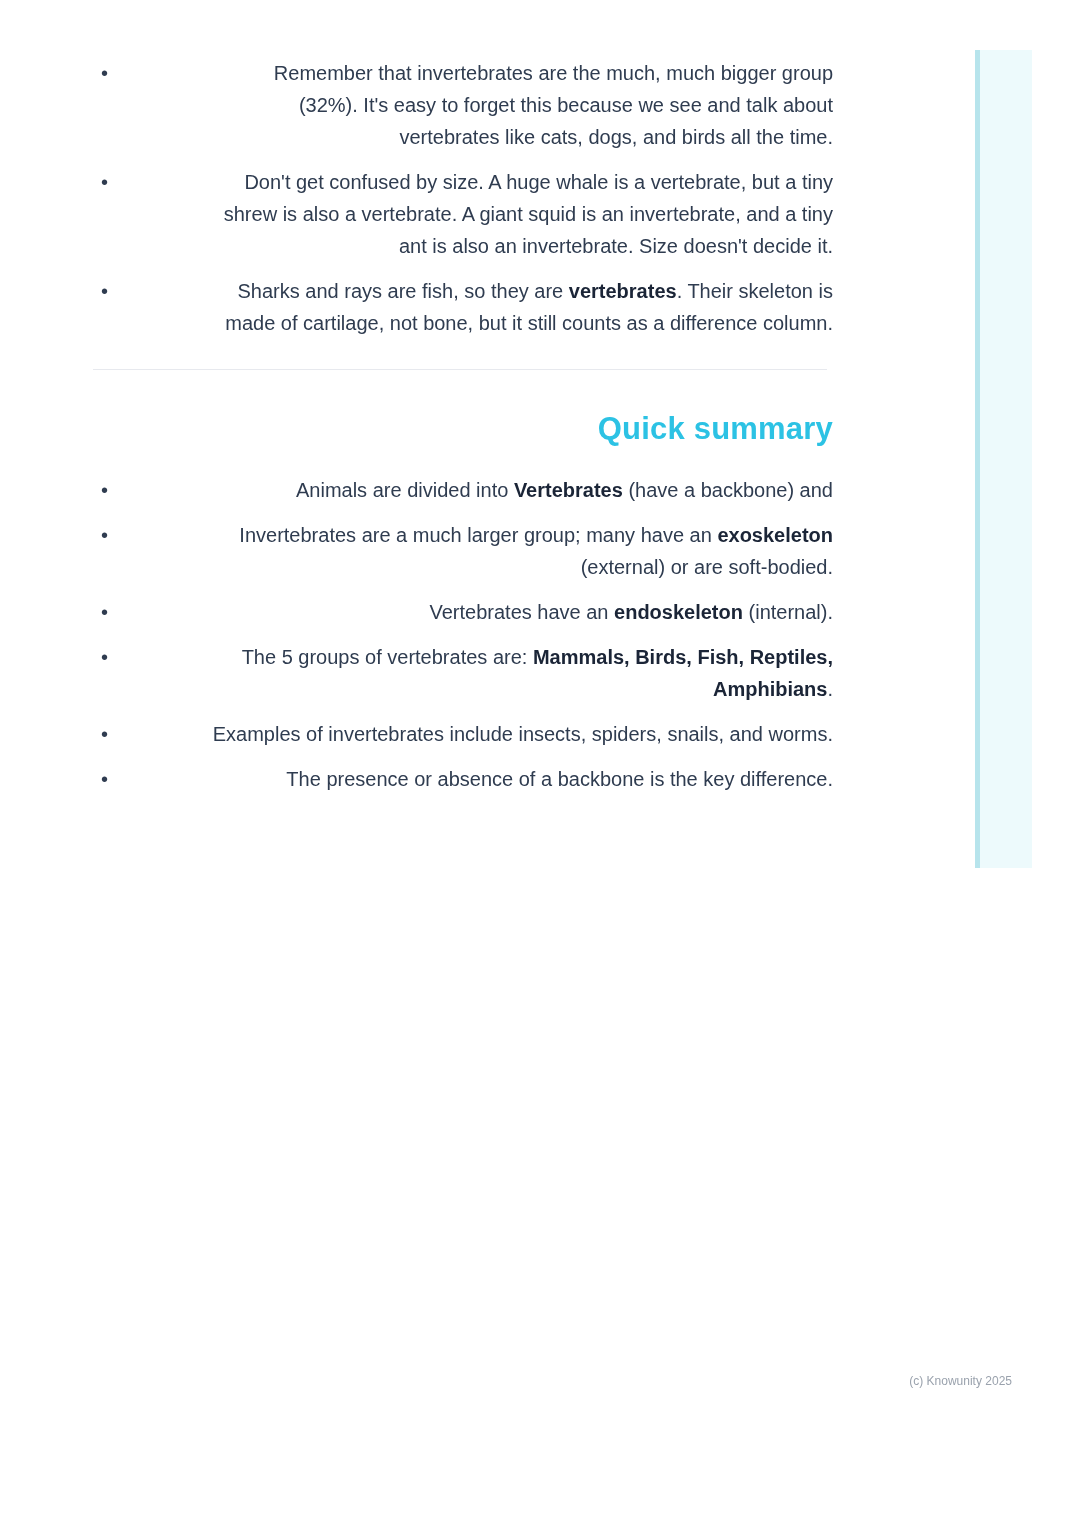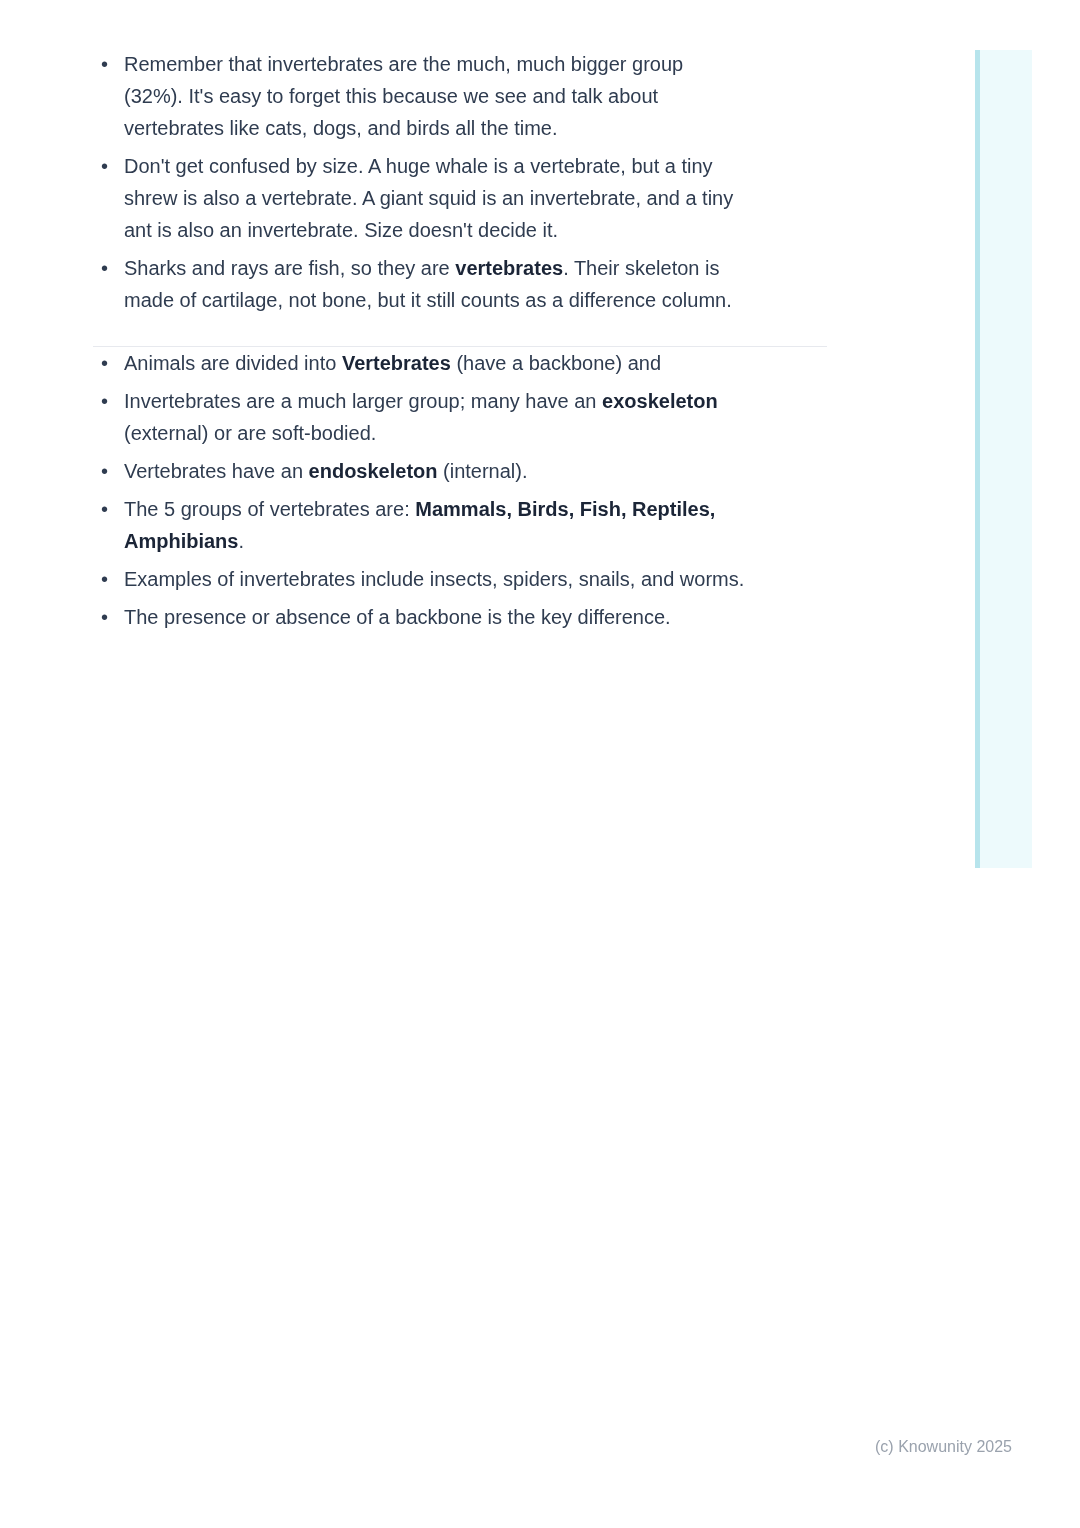--- a/index.html
+++ b/index.html
@@ -31,36 +31,37 @@
     left: 975px;
     top: 50px;
     width: 57px;
     height: 818px;
     background: var(--sidebar-fill);
     border-left: 5px solid var(--sidebar-edge);
   }
   .content {
     position: absolute;
     left: 93px;
-    top: 48px;
+    top: 57px;
     width: 740px;
+    text-align: right;
   }
   ul.bullets {
     list-style: none;
     margin: 0;
     padding: 0;
     color: var(--text);
     font-size: 20px;
   }
   ul.bullets li {
     position: relative;
     padding-left: 31px;
   }
   ul.bullets li + li {
-    margin-top: 6px;
+    margin-top: 13px;
   }
   ul.bullets li::before {
     content: "\2022";
     position: absolute;
     left: 8px;
     top: 0;
     line-height: 32px;
     font-size: 20px;
     color: var(--text);
   }
@@ -81,23 +82,23 @@
   h2.summary-heading {
     margin: 40px 0 26px 0;
     font-size: 31px;
     line-height: 38px;
     font-weight: 700;
     color: var(--accent);
     letter-spacing: 0.2px;
   }
   .footer {
     position: absolute;
-    top: 1438px;
+    top: 1374px;
     right: 68px;
-    font-size: 16px;
+    font-size: 12px;
     color: var(--footer);
   }
 </style>
 </head>
 <body>
 
 <div class="page">
   <div class="side-accent"></div>
 
   <main class="content">
@@ -113,20 +114,21 @@
           <div class="line"><span>ant is also an invertebrate. Size doesn't decide it.</span></div>
         </li>
         <li>
           <div class="line"><span>Sharks and rays are fish, so they are </span><strong>vertebrates</strong><span>. Their skeleton is</span></div>
           <div class="line"><span>made of cartilage, not bone, but it still counts as a difference column.</span></div>
         </li>
       </ul>
 
     <hr class="divider">
 
+    <h2 class="summary-heading">Quick summary</h2>
 
     <ul class="bullets">
         <li>
           <div class="line"><span>Animals are divided into </span><strong>Vertebrates</strong><span> (have a backbone) and</span></div>
         </li>
         <li>
           <div class="line"><span>Invertebrates are a much larger group; many have an </span><strong>exoskeleton</strong></div>
           <div class="line"><span>(external) or are soft-bodied.</span></div>
         </li>
         <li>

